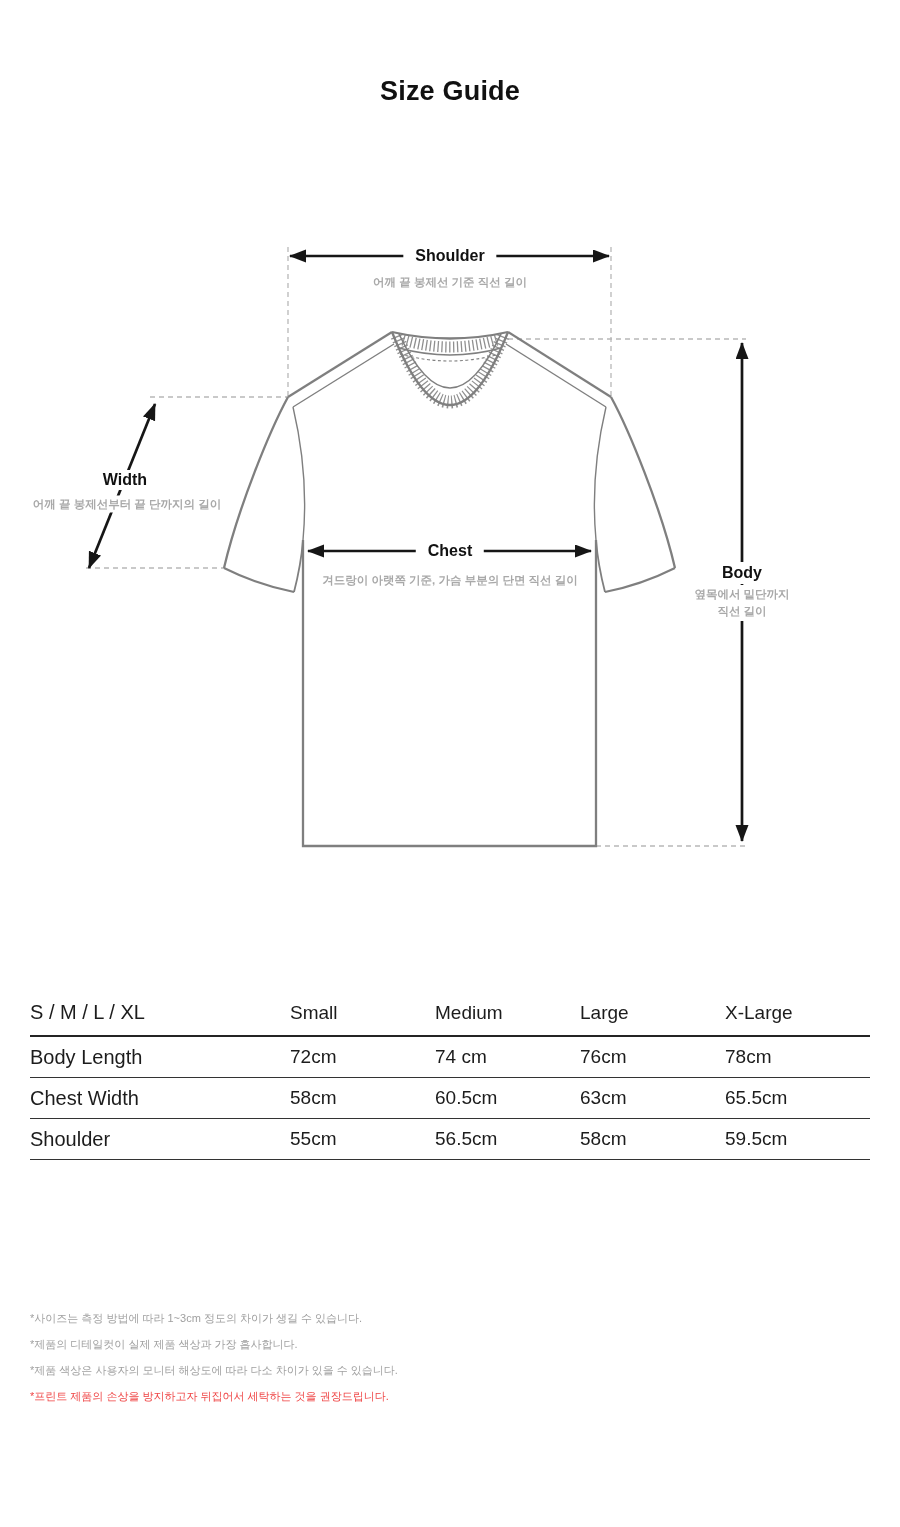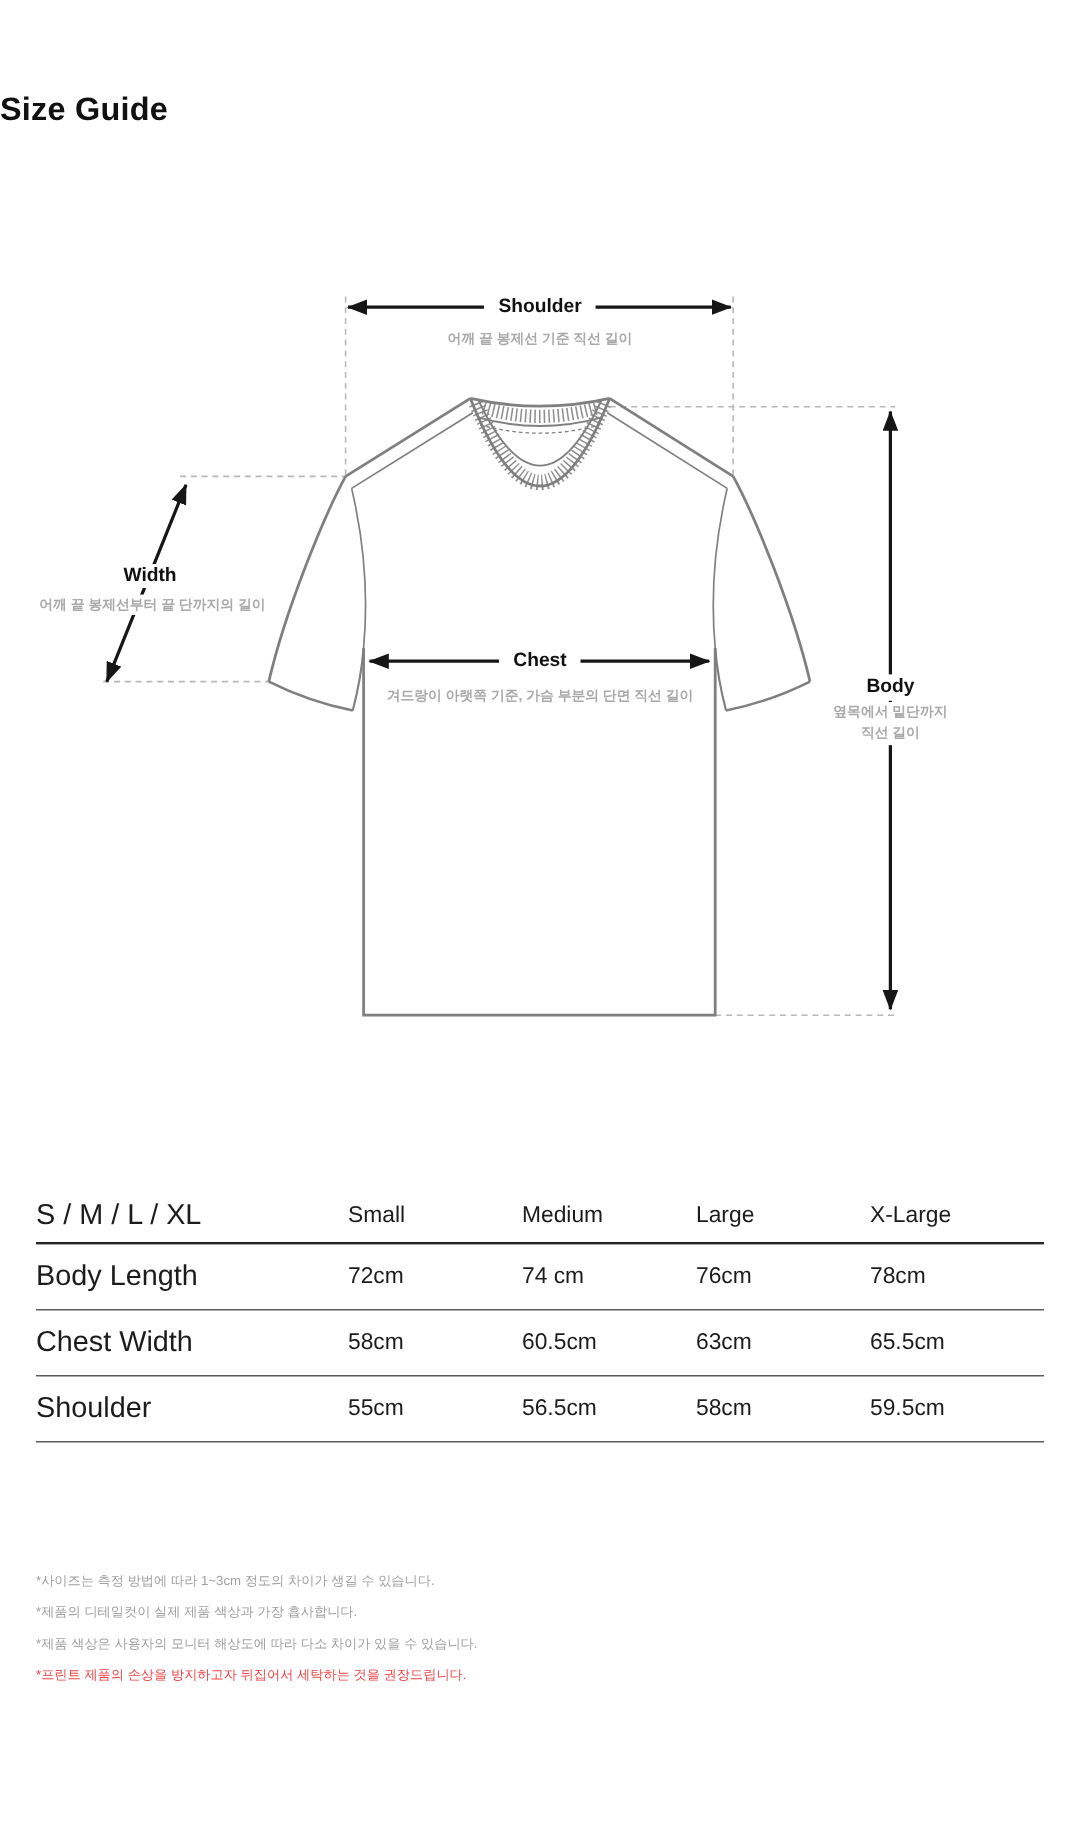--- a/index.html
+++ b/index.html
@@ -1,37 +1,37 @@
 <!DOCTYPE html>
 <html><head>
 <meta charset="utf-8">
 <style>
   * { margin:0; padding:0; box-sizing:border-box; }
   html,body { width:900px; height:1527px; background:#ffffff; position:relative;
               font-family:"Liberation Sans","DejaVu Sans",sans-serif; color:#1c1c1c; }
 
   
-  .page-title { position:absolute; top:76px; left:0; width:900px; text-align:left;
+  .page-title { position:absolute; top:76px; left:0; width:900px; text-align:center;
                 font-size:27px; font-weight:700; color:#111; letter-spacing:.2px; }
 
   
   .diagram { position:absolute; top:0; left:0; width:900px; height:920px; }
   .diagram svg { position:absolute; top:0; left:0; }
   .dlabel { position:absolute; transform:translate(-50%,-50%); background:#fff; white-space:nowrap;font-weight:bold; }
   .dlabel.name { font-size:16px; font-weight:700; color:#111; padding:1px 12px; }
   .dlabel.desc { font-size:11.5px; color:#a9a9a9; padding:1px 4px; }
   .dlabel.multiline { white-space:pre-line; text-align:center; line-height:17px; }
 
   
   .size-table { position:absolute; top:990px; left:30px; width:840px; font-size:20px; }
   .trow { display:grid; grid-template-columns:260px repeat(4,1fr); align-items:center; }
   .trow.head { height:47px; border-bottom:2px solid #242424; }
-  .trow.data { height:55px; border-bottom:1.5px solid #333; }
+  .trow.data { height:41px; border-bottom:1.5px solid #333; }
   .tcell { text-align:left; font-size:19px; }
-  .tlabel { text-align:left; font-size:24px; }
+  .tlabel { text-align:left; font-size:20px; }
 
   
   .notes { position:absolute; top:1305px; left:30px; font-size:11px; line-height:26px; color:#a0a0a0; }
   .note-red { color:#ef4444; }
 </style>
 </head>
 <body>
 
 <div class="page-title">Size Guide</div>
 

